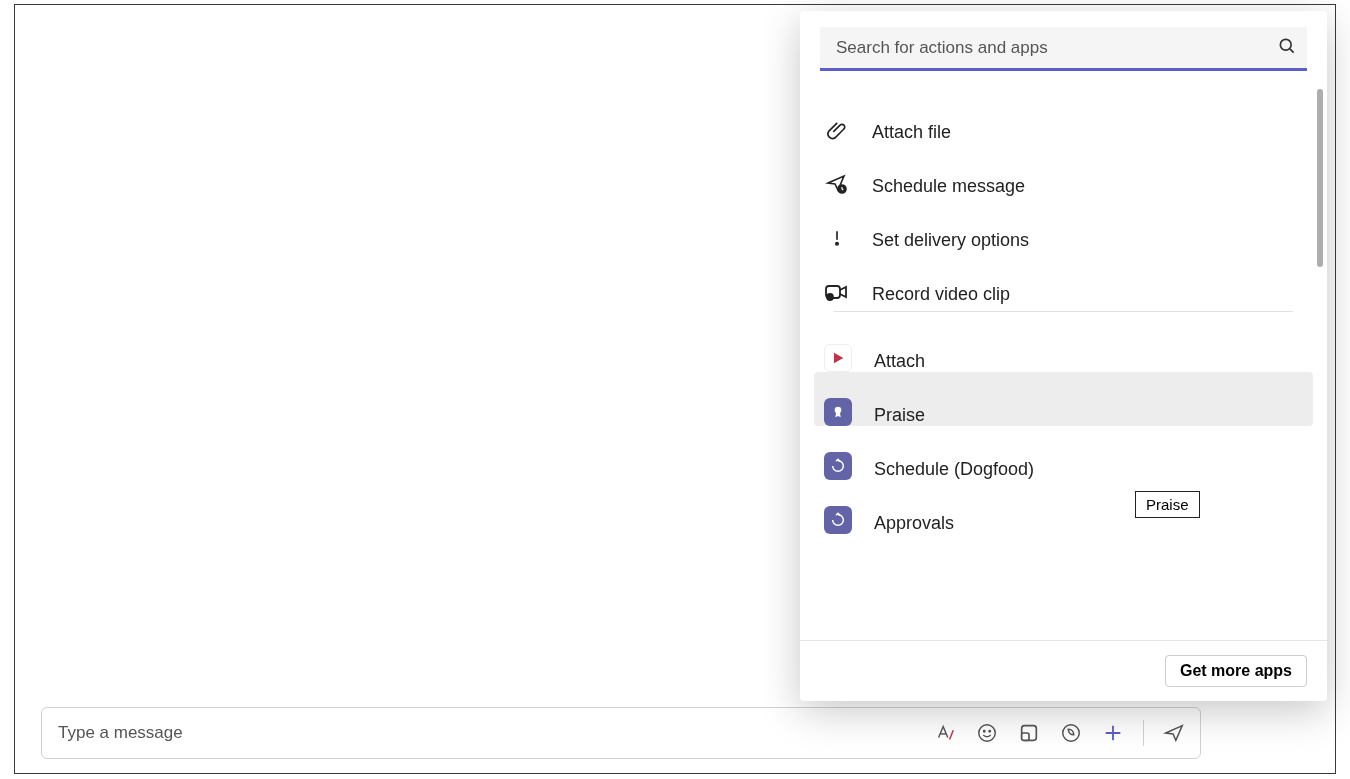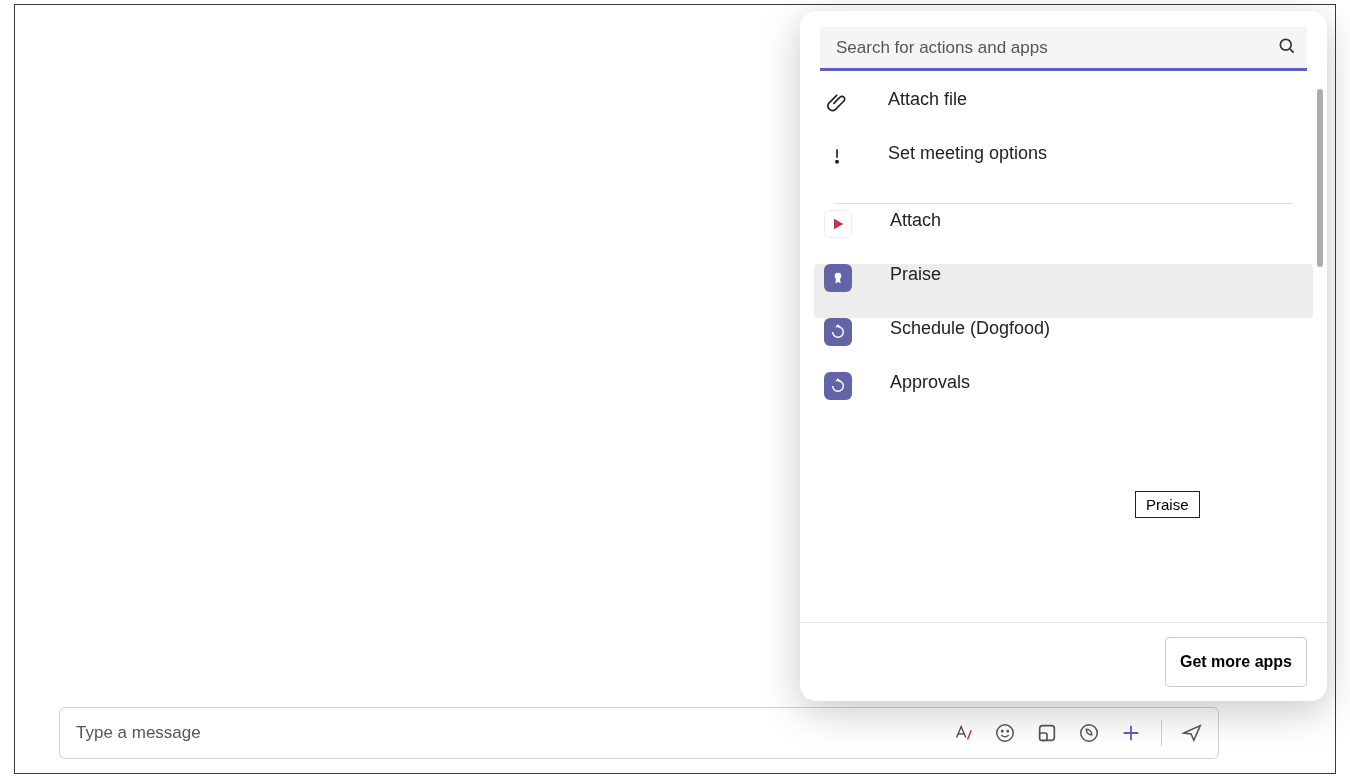--- a/index.html
+++ b/index.html
@@ -16,21 +16,21 @@
     position: absolute;
     left: 14px; top: 4px;
     width: 1322px; height: 770px;
     border: 1px solid #3a3a3a;
     background: #fff;
   }
 
   
   .compose {
     position: absolute;
-    left: 44px;
+    left: 26px;
     bottom: 14px;
     width: 1160px;
     height: 52px;
     border: 1px solid #d1d1d1;
     border-radius: 6px;
     display: flex;
     align-items: center;
     padding: 0 14px;
   }
   .compose-input {
@@ -61,21 +61,21 @@
   }
 
   
   .popup {
     position: absolute;
     left: 785px;
     top: 6px;
     width: 527px;
     height: 690px;
     background: #fff;
-    border-radius: 16px;
+    border-radius: 4px;
     box-shadow: 0 10px 40px rgba(0,0,0,0.22);
     display: flex;
     flex-direction: column;
     padding: 16px 0 0 0;
   }
   .search {
     margin: 0 20px;
     height: 44px;
     background: #f5f5f5;
     border-bottom: 3px solid #5b5fc7;
@@ -98,25 +98,25 @@
     flex: 1;
     margin-top: 18px;
     overflow: hidden;
     position: relative;
   }
   .list {
     padding: 0 14px 0 14px;
   }
   .row {
     display: flex;
-    align-items: flex-start;
+    align-items: flex-end;
     height: 54px;
     padding: 0 10px;
     border-radius: 4px;
-    gap: 38px;
+    gap: 22px;
     cursor: pointer;
   }
   .row.hover { background: #ededed; }
   .row .ricon {
     width: 26px; height: 26px;
     display: flex; align-items: center; justify-content: center;
     color: #222;
   }
   .row .appicon {
     width: 28px; height: 28px;
@@ -151,21 +151,21 @@
     border-top: 1px solid #e6e6e6;
     padding: 14px 20px;
     display: flex;
     justify-content: flex-end;
     margin-top: auto;
   }
   .get-more {
     border: 1px solid #ccc;
     background: #fff;
     border-radius: 4px;
-    padding: 15px 14px;
+    padding: 6px 14px;
     font-size: 16px;
     font-weight: 600;
     cursor: pointer;
   }
 
   .tooltip {
     position: absolute;
     left: 1120px;
     top: 486px;
     border: 1px solid #222;
@@ -239,31 +239,51 @@
 
         <div class="row">
           <span class="ricon">
             <svg width="22" height="22" viewBox="0 0 24 24" fill="none" stroke="currentColor" stroke-width="1.8">
               <path d="M8 14l7-7a3 3 0 114.2 4.2l-9 9a5 5 0 01-7-7l9-9"></path>
             </svg>
           </span>
           <span class="label">Attach file</span>
         </div>
 
+        <div class="row">
+          <span class="ricon">
+            <svg width="24" height="24" viewBox="0 0 24 24" fill="none" stroke="currentColor" stroke-width="1.6">
+              <path d="M3 11 L19 4 L13 18 L10 12 Z"></path>
+              <circle cx="17" cy="17" r="4" fill="currentColor"></circle>
+              <path d="M17 15v2l1.3 1" stroke="#fff" stroke-width="1.2"></path>
+            </svg>
+          </span>
+          <span class="label">Schedule message</span>
+        </div>
 
         <div class="row">
           <span class="ricon">
             <svg width="20" height="24" viewBox="0 0 24 24" fill="none" stroke="currentColor" stroke-width="2">
               <path d="M12 4v10"></path>
                 <circle cx="12" cy="19" r="1.4" fill="currentColor"></circle>
             </svg>
           </span>
-          <span class="label">Set meeting options</span>
-        </div>
-
+          <span class="label">Set delivery options</span>
+        </div>
+
+        <div class="row">
+          <span class="ricon">
+            <svg width="26" height="22" viewBox="0 0 26 22" fill="none" stroke="currentColor" stroke-width="1.8">
+              <rect x="2" y="5" width="14" height="12" rx="3"></rect>
+              <path d="M16 9l6-3v10l-6-3"></path>
+              <circle cx="6" cy="16" r="3" fill="currentColor"></circle>
+            </svg>
+          </span>
+          <span class="label">Record video clip</span>
+        </div>
 
 
         <div class="divider"></div>
 
         <div class="row">
           <span class="appicon white">
             <svg width="16" height="16" viewBox="0 0 24 24">
                 <path d="M6 4l14 8-14 8z" fill="#c4314b"></path>
               </svg>
           </span>

